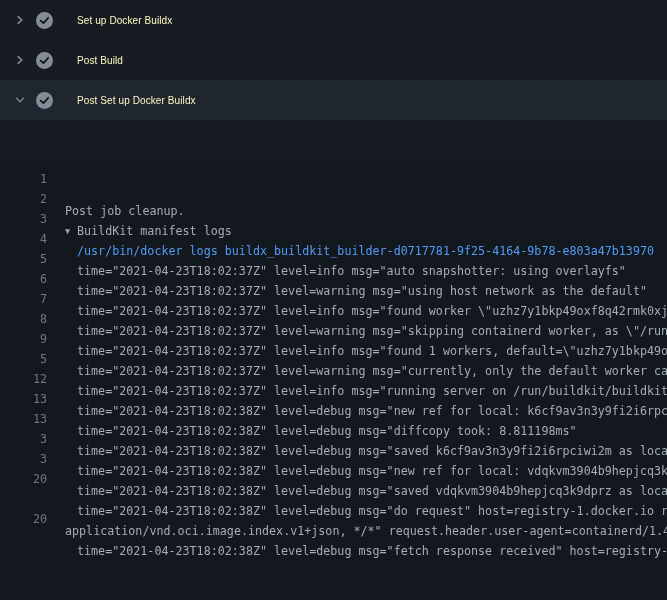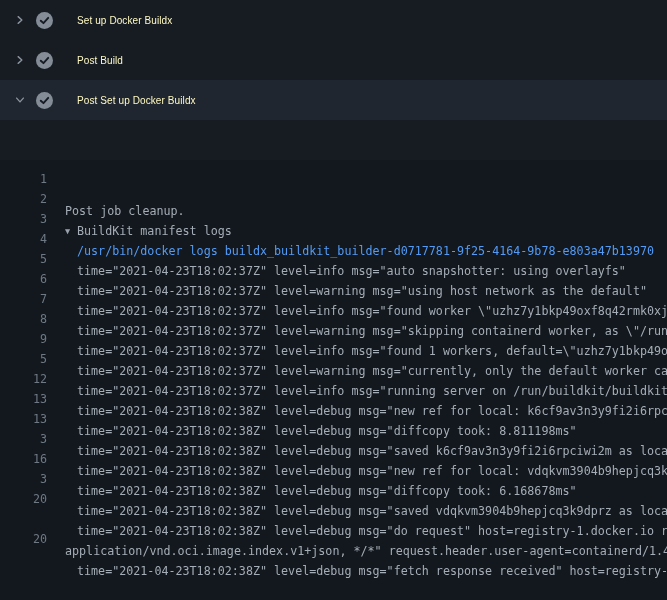--- a/index.html
+++ b/index.html
@@ -126,18 +126,17 @@
     <div class="log-row"><span class="log-num">5</span><span class="log-text indent1">time="2021-04-23T18:02:37Z" level=warning msg="using host network as the default"</span></div>
     <div class="log-row"><span class="log-num">6</span><span class="log-text indent1">time="2021-04-23T18:02:37Z" level=info msg="found worker \"uzhz7y1bkp49oxf8q42rmk0xjd\", labels=map[org.mobyproject.buildkit.worker.executor:oci], platforms=[linux/amd64</span></div>
     <div class="log-row"><span class="log-num">7</span><span class="log-text indent1">time="2021-04-23T18:02:37Z" level=warning msg="skipping containerd worker, as \"/run/containerd/containerd.sock\" does not exist"</span></div>
     <div class="log-row"><span class="log-num">8</span><span class="log-text indent1">time="2021-04-23T18:02:37Z" level=info msg="found 1 workers, default=\"uzhz7y1bkp49oxf8q42rmk0xjd\""</span></div>
     <div class="log-row"><span class="log-num">9</span><span class="log-text indent1">time="2021-04-23T18:02:37Z" level=warning msg="currently, only the default worker can be used."</span></div>
     <div class="log-row"><span class="log-num">5</span><span class="log-text indent1">time="2021-04-23T18:02:37Z" level=info msg="running server on /run/buildkit/buildkitd.sock"</span></div>
     <div class="log-row"><span class="log-num">12</span><span class="log-text indent1">time="2021-04-23T18:02:38Z" level=debug msg="new ref for local: k6cf9av3n3y9fi2i6rpciwi2m"</span></div>
     <div class="log-row"><span class="log-num">13</span><span class="log-text indent1">time="2021-04-23T18:02:38Z" level=debug msg="diffcopy took: 8.811198ms"</span></div>
     <div class="log-row"><span class="log-num">13</span><span class="log-text indent1">time="2021-04-23T18:02:38Z" level=debug msg="saved k6cf9av3n3y9fi2i6rpciwi2m as local.name=context"</span></div>
     <div class="log-row"><span class="log-num">3</span><span class="log-text indent1">time="2021-04-23T18:02:38Z" level=debug msg="new ref for local: vdqkvm3904b9hepjcq3k9dprz"</span></div>
-    <div class="log-row"><span class="log-num">16</span><span class="log-text indent1">time="2021-04-23T18:02:38Z" level=debug msg="diffcopy took: 6.168678ms"</span></div>
     <div class="log-row"><span class="log-num">3</span><span class="log-text indent1">time="2021-04-23T18:02:38Z" level=debug msg="saved vdqkvm3904b9hepjcq3k9dprz as local.name=dockerfile"</span></div>
     <div class="log-row"><span class="log-num">20</span><span class="log-text indent1">time="2021-04-23T18:02:38Z" level=debug msg="do request" host=registry-1.docker.io request.header.accept="application/vnd.docker.distribution.manifest.v2+json,</span></div>
     <div class="log-row"><span class="log-num"></span><span class="log-text">application/vnd.oci.image.index.v1+json, */*" request.header.user-agent=containerd/1.4.4+unknown request.method=HEAD</span></div>
     <div class="log-row"><span class="log-num">20</span><span class="log-text indent1">time="2021-04-23T18:02:38Z" level=debug msg="fetch response received" host=registry-1.docker.io</span></div>
   </div>
 
 </body></html>

